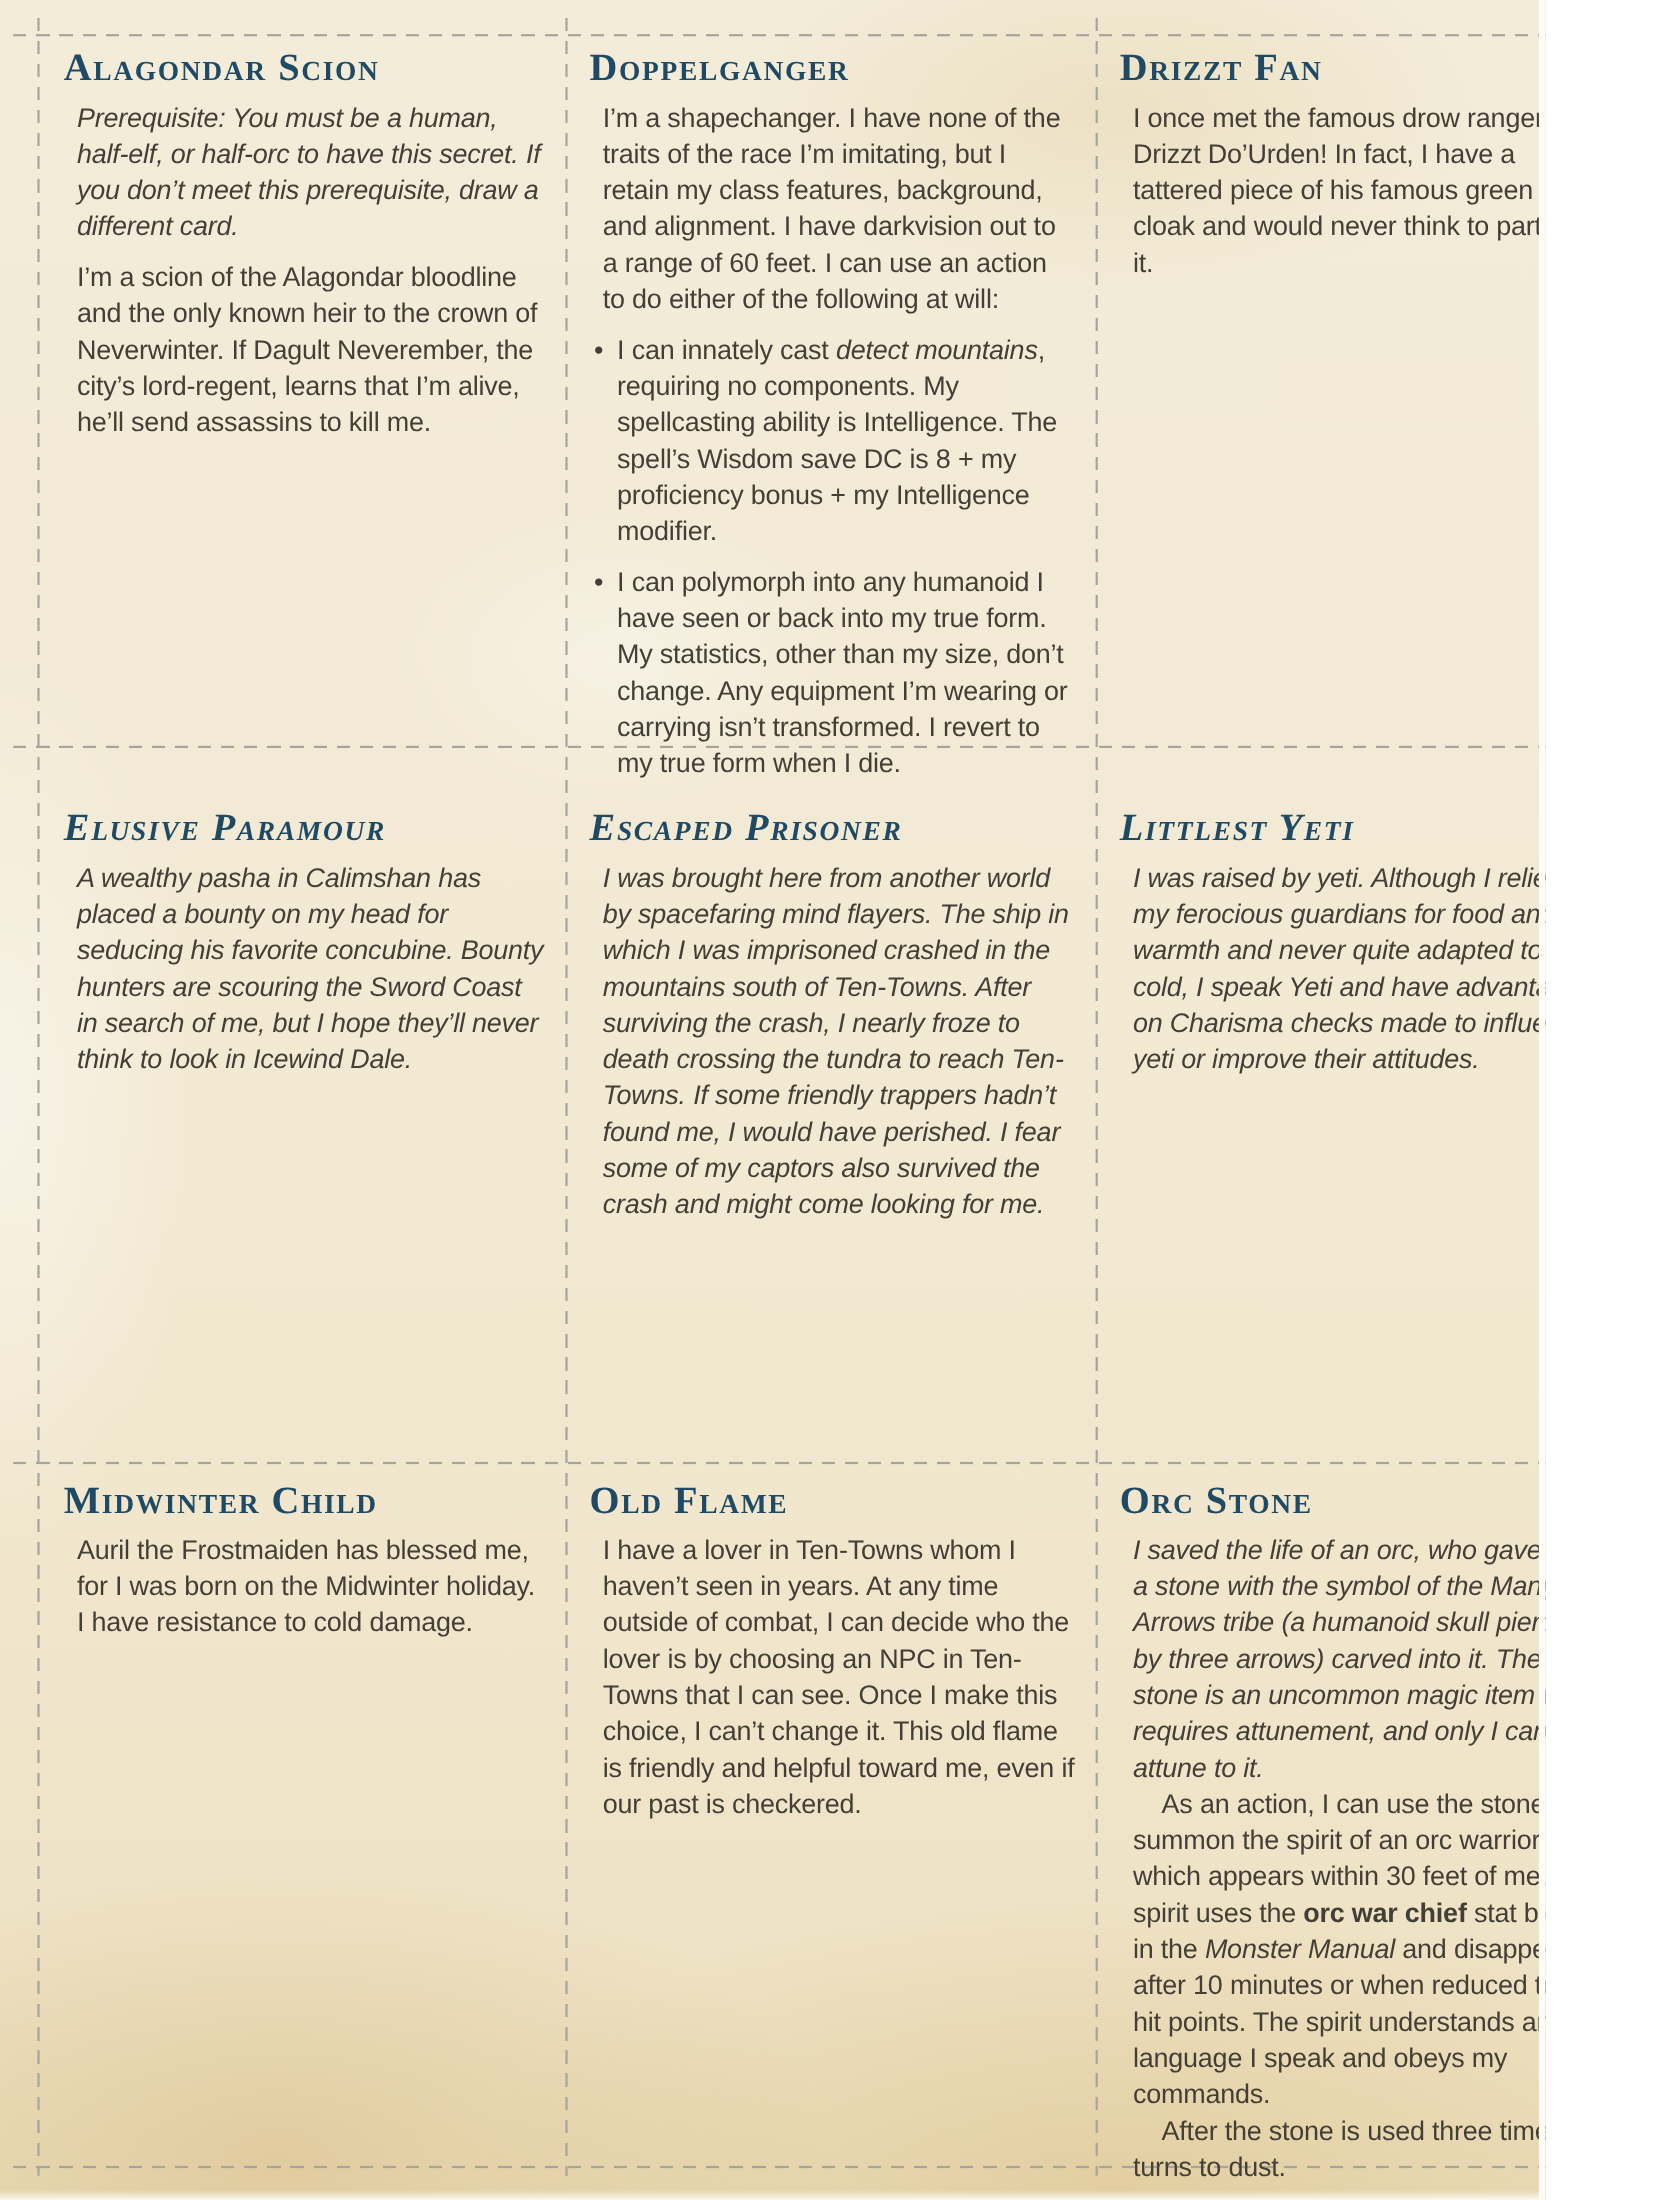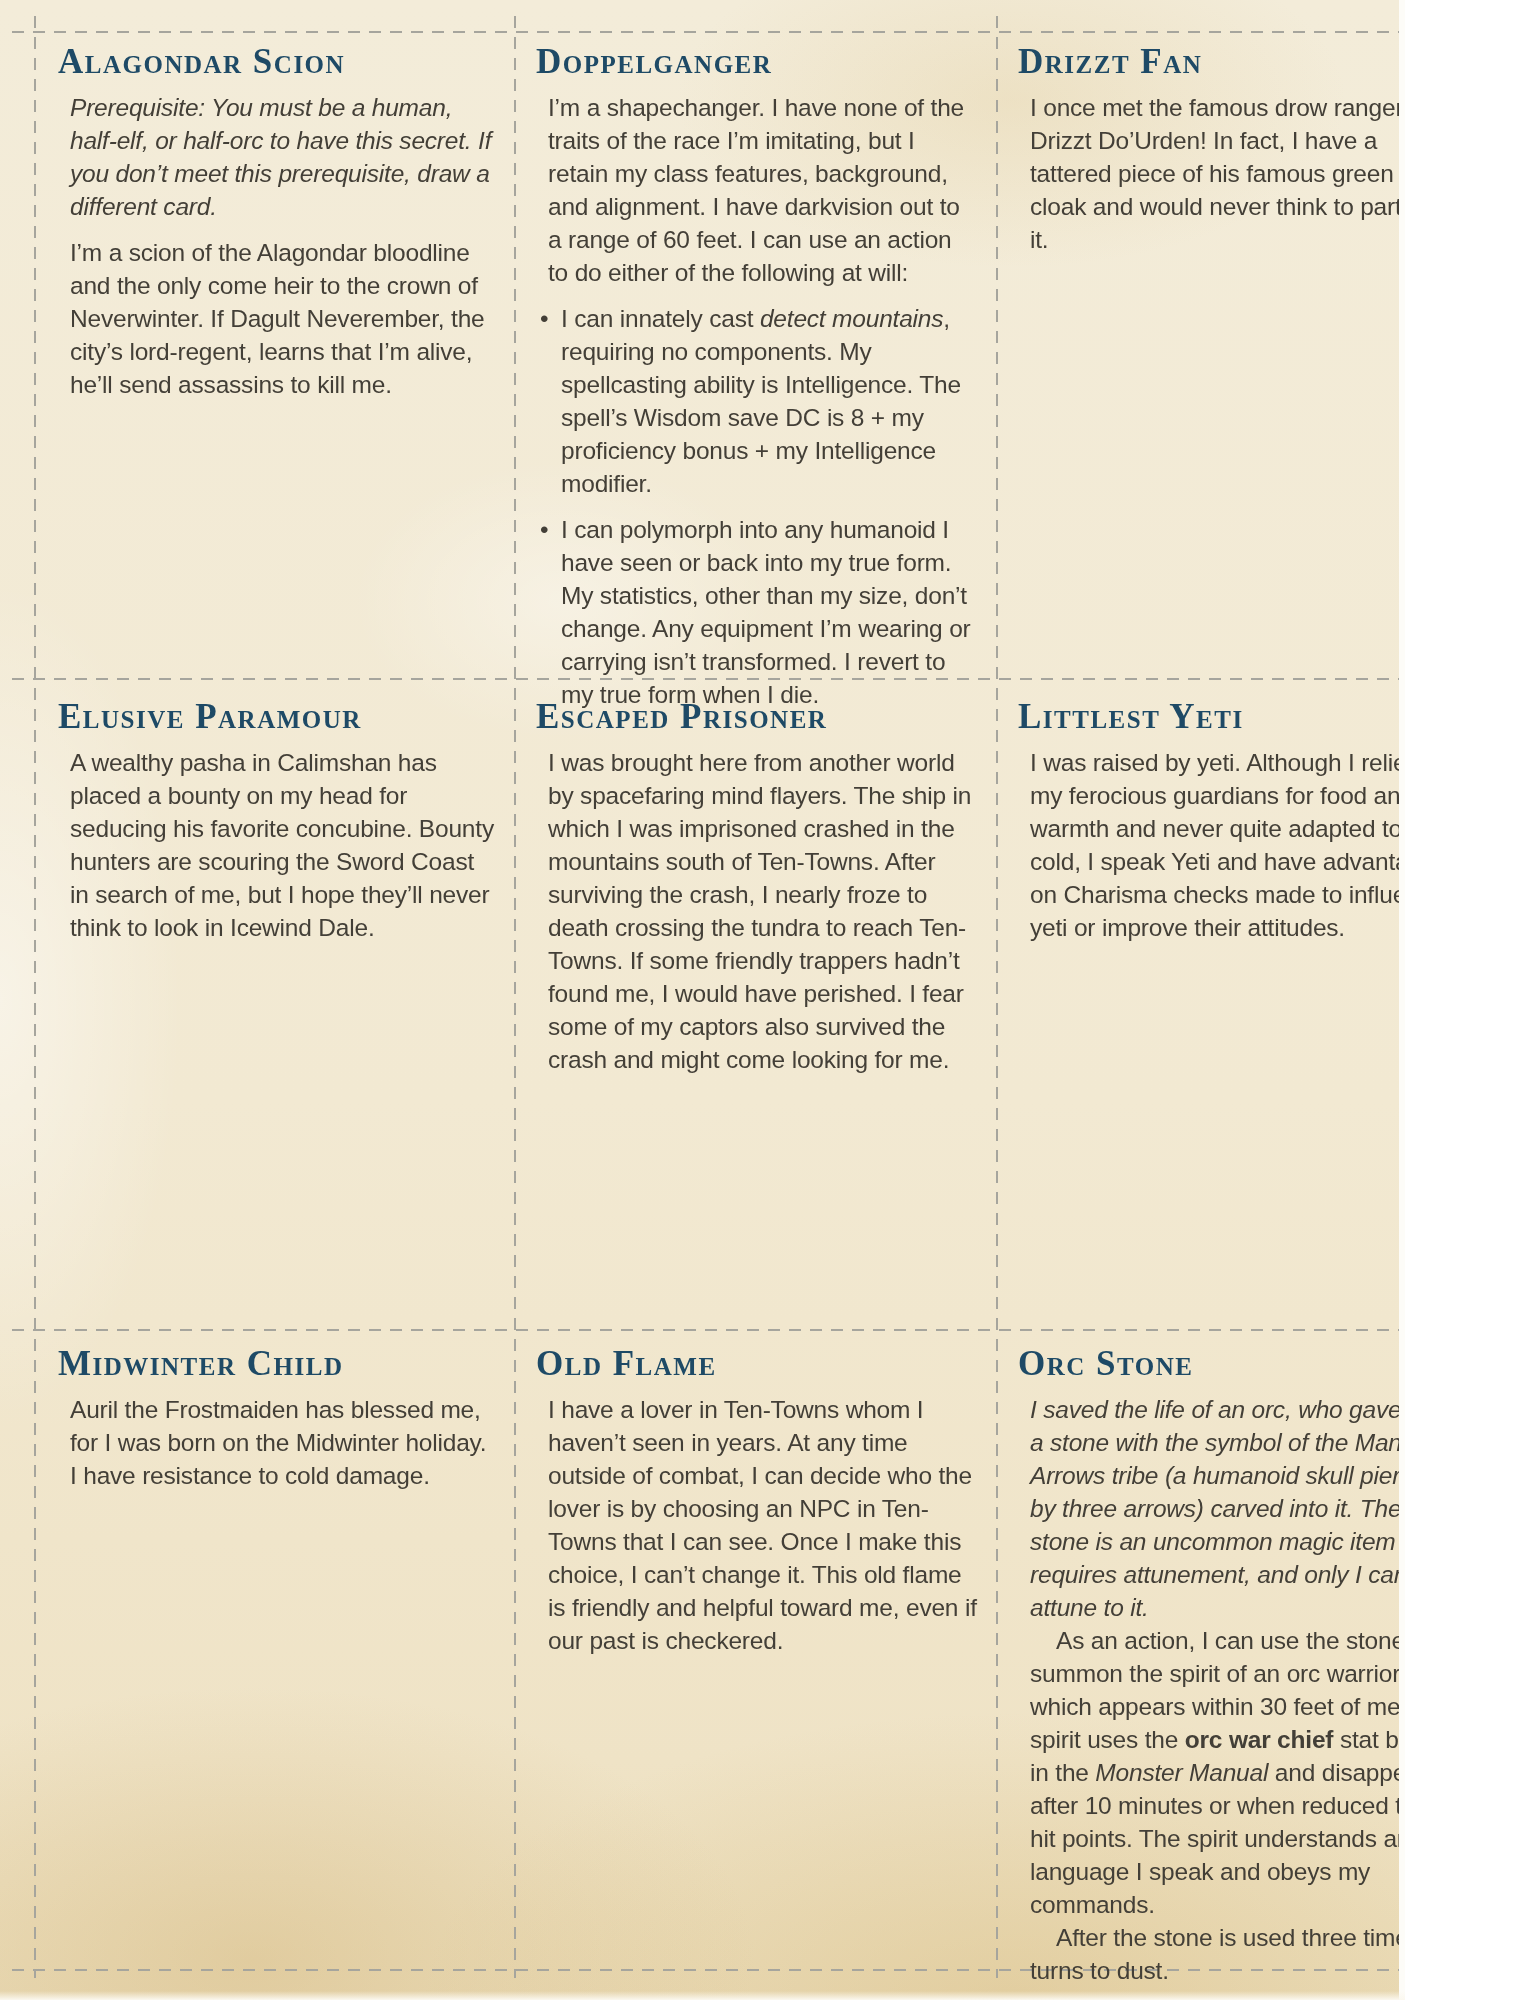--- a/index.html
+++ b/index.html
@@ -31,21 +31,21 @@
     background: repeating-linear-gradient(90deg, #a6a59d 0 12px, transparent 12px 21px);
   }
   .v1 { left:34px; }  .v2 { left:514px; } .v3 { left:996px; } .v4 { left:1477px; }
   .h1 { top:31px; }   .h2 { top:678px; }  .h3 { top:1329px; } .h4 { top:1969px; }
 
   .card { position:absolute; }
   .c1 { left:58px;   width:438px; }
   .c2 { left:536px;  width:442px; }
   .c3 { left:1018px; width:438px; }
   .r1 { top:44px; }
-  .r2 { top:699px; }
+  .r2 { top:735px;font-style:italic; }
   .r3 { top:1346px; }
 
   .card-title {
     margin:0 0 10px 0;
     font-family:"Liberation Serif", serif;
     font-variant: small-caps;
     font-weight:700;
     font-size:35px;
     line-height:1.05;
     letter-spacing:1.5px;
@@ -95,21 +95,21 @@
   <div class="vline v3"></div>
   <div class="vline v4"></div>
   <div class="hline h1"></div>
   <div class="hline h2"></div>
   <div class="hline h3"></div>
   <div class="hline h4"></div>
 
   <section class="card r1 c1">
     <h2 class="card-title">Alagondar Scion</h2>
     <p class="prereq">Prerequisite: You must be a human, half-elf, or half-orc to have this secret. If you don’t meet this prerequisite, draw a different card.</p>
-    <p>I’m a scion of the Alagondar bloodline and the only come heir to the crown of Neverwinter. If Dagult Neverember, the city’s lord-regent, learns that I’m alive, he’ll send assassins to kill me.</p>
+    <p>I’m a scion of the Alagondar bloodline and the only known heir to the crown of Neverwinter. If Dagult Neverember, the city’s lord-regent, learns that I’m alive, he’ll send assassins to kill me.</p>
   </section>
 
   <section class="card r1 c2">
     <h2 class="card-title">Doppelganger</h2>
     <p>I’m a shapechanger. I have none of the traits of the race I’m imitating, but I retain my class features, background, and alignment. I have darkvision out to a range of 60 feet. I can use an action to do either of the following at will:</p>
     <ul class="bullets">
       <li><span>I can innately cast </span><span style="font-style: italic;">detect mountains</span><span>, requiring no components. My spellcasting ability is Intelligence. The spell’s Wisdom save DC is 8 + my proficiency bonus + my Intelligence modifier.</span></li>
       <li><span>I can polymorph into any humanoid I have seen or back into my true form. My statistics, other than my size, don’t change. Any equipment I’m wearing or carrying isn’t transformed. I revert to my true form when I die.</span></li>
     </ul>
   </section>

